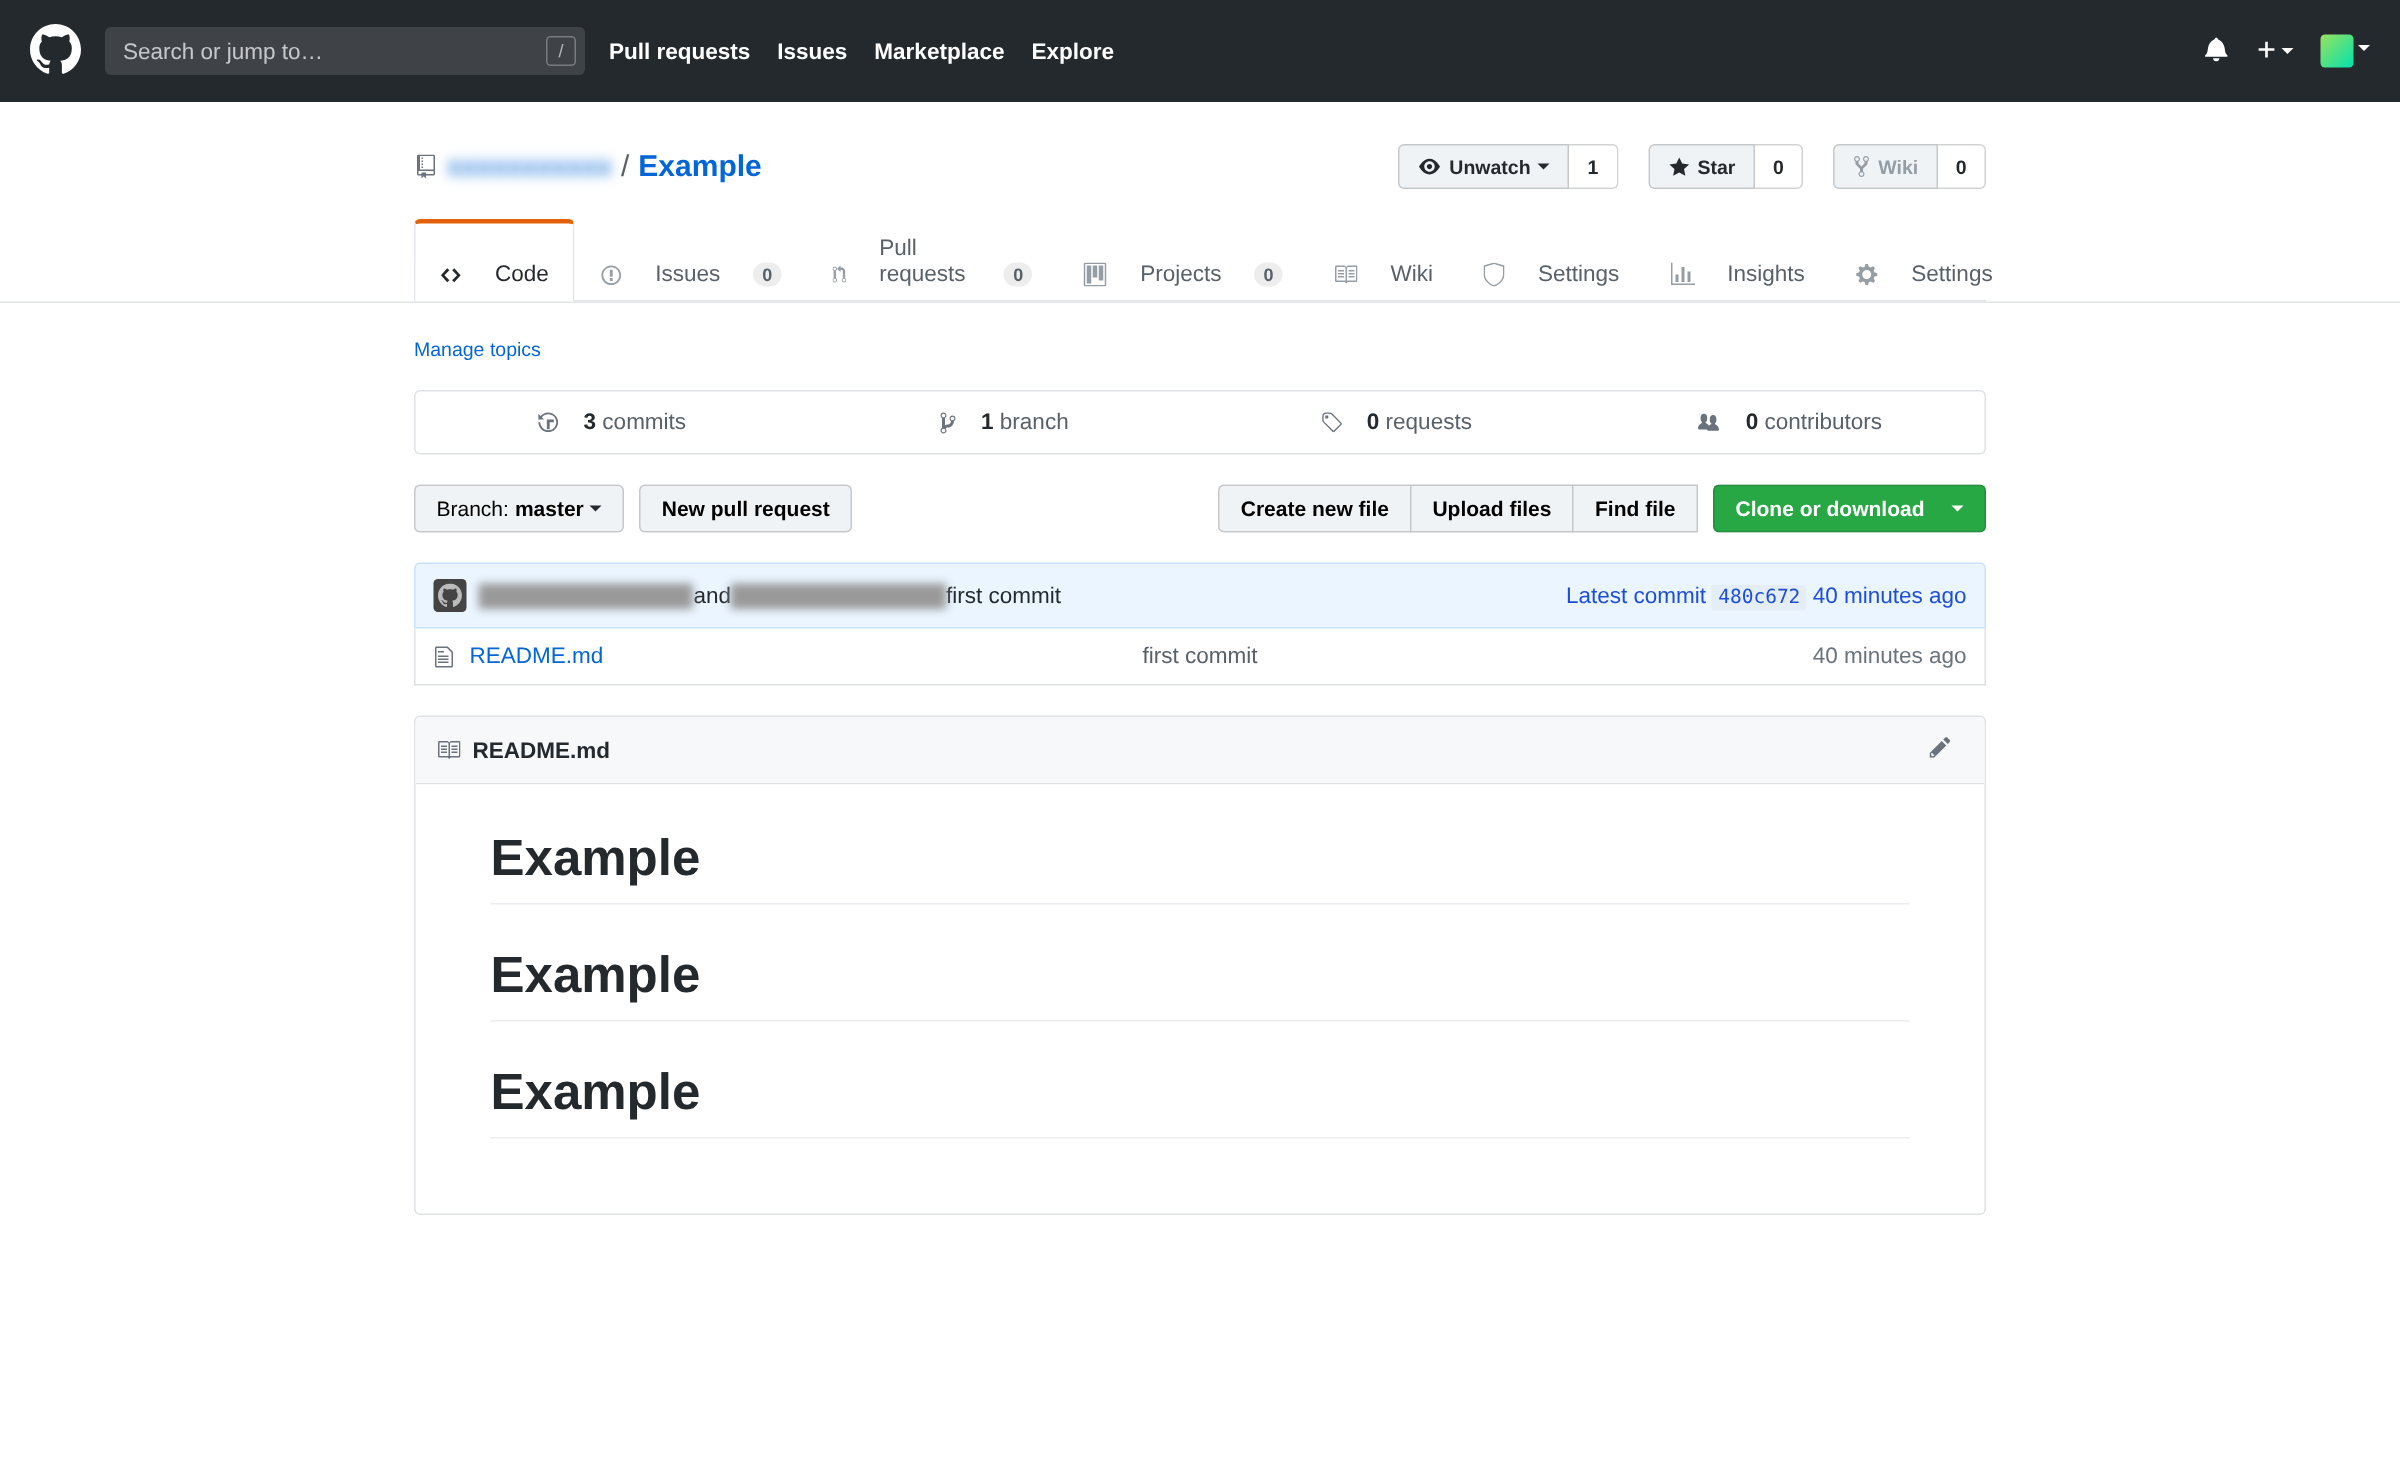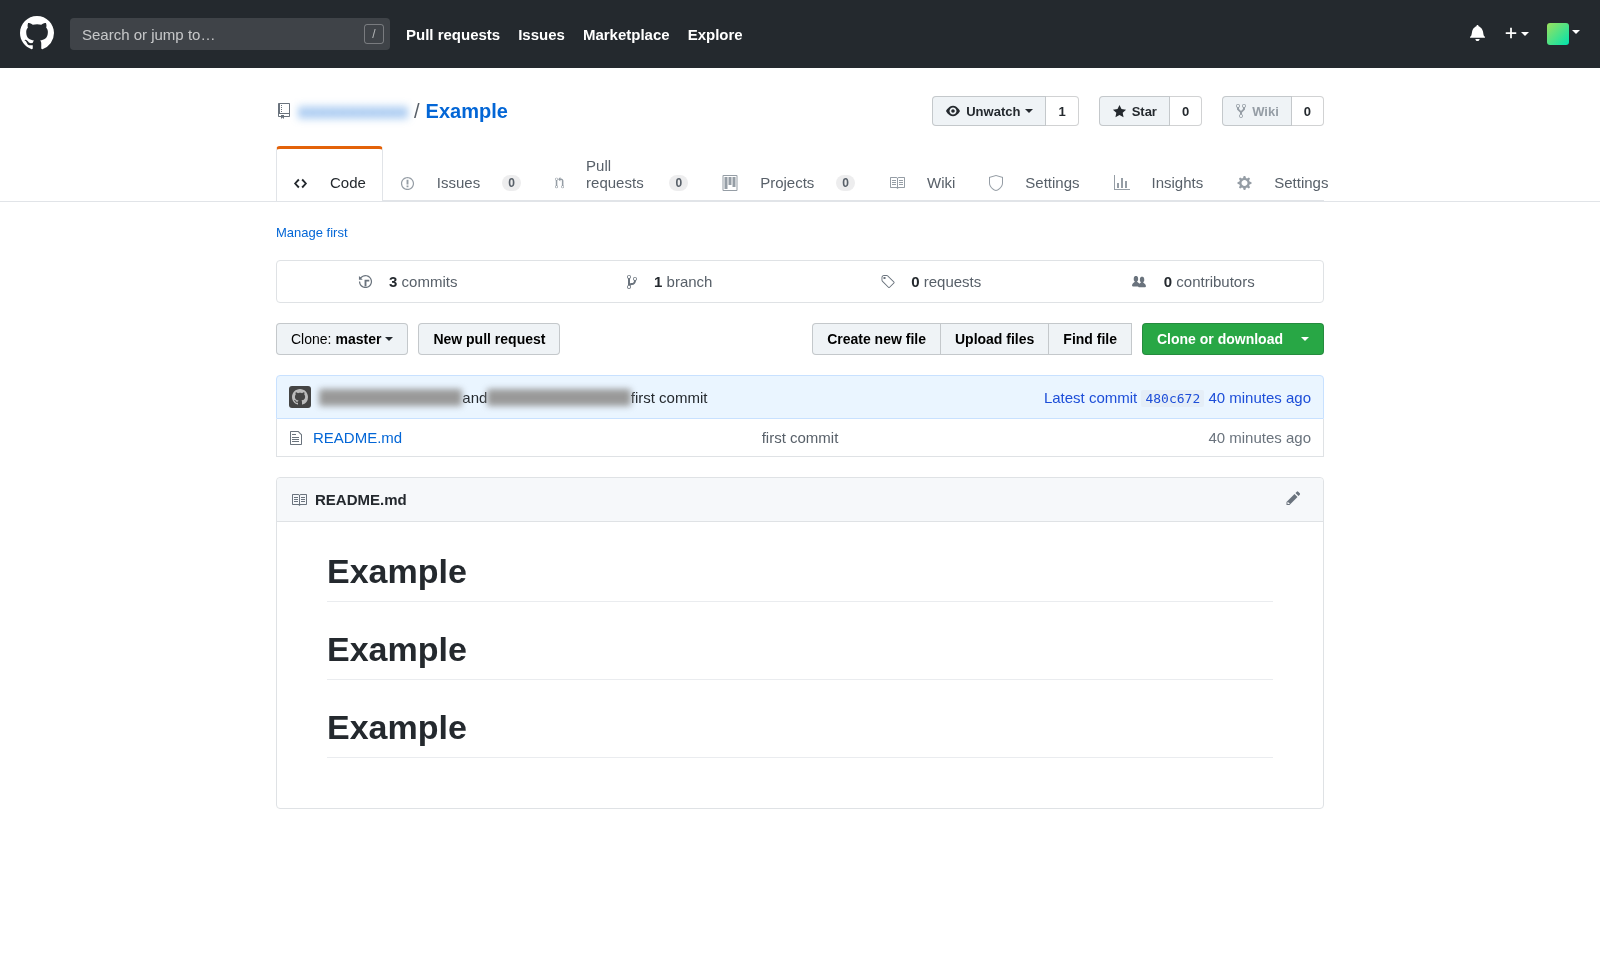--- a/index.html
+++ b/index.html
@@ -205,21 +205,21 @@
           <svg width="15" height="16" viewBox="0 0 14 16">
             <path fill-rule="evenodd" d="M14 8.77v-1.6l-1.94-.64-.45-1.09.88-1.84-1.13-1.13-1.81.91-1.09-.45-.69-1.92h-1.6l-.63 1.94-1.11.45-1.84-.88-1.13 1.13.91 1.81-.45 1.09L0 7.23v1.59l1.94.64.45 1.09-.88 1.84 1.13 1.13 1.81-.91 1.09.45.69 1.92h1.59l.63-1.94 1.11-.45 1.84.88 1.13-1.13-.92-1.81.47-1.09L14 8.75v.02zM7 11c-1.66 0-3-1.34-3-3s1.34-3 3-3 3 1.34 3 3-1.34 3-3 3z"></path>
           </svg>
           <span>Settings</span>
         </div>
   </div>
 </div>
 </div>
 
 <div class="container main">
-  <a class="topics-link">Manage first</a>
+  <a class="topics-link">Manage topics</a>
 
   <div class="stats">
     <div class="stat">
         <svg width="15" height="15" viewBox="0 0 14 16">
           <path d="M8 13H6V6h5v2H8v5zM7 1C4.81 1 2.87 2.02 1.59 3.59L0 2v4h4L2.5 4.5C3.55 3.17 5.17 2.3 7 2.3c3.14 0 5.7 2.56 5.7 5.7s-2.56 5.7-5.7 5.7A5.71 5.71 0 011.3 8H0c0 3.86 3.14 7 7 7s7-3.14 7-7-3.14-7-7-7z"></path>
         </svg>
         <span><b>3</b> <span>commits</span></span>
       </div>
     <div class="stat">
         <svg width="12" height="16" viewBox="0 0 10 16">
@@ -237,21 +237,21 @@
         <svg width="18" height="14" viewBox="0 0 16 16">
           <path d="M16 12.999c0 .439-.45 1-1 1H7.995c-.539 0-.994-.447-.995-.999H1c-.54 0-1-.561-1-1 0-2.634 3-4 3-4s.229-.409 0-1c-.841-.621-1.058-.59-1-3 .058-2.419 1.367-3 2.5-3s2.442.58 2.5 3c.058 2.41-.159 2.379-1 3-.229.59 0 1 0 1s1.549.711 2.42 2.088C9.196 9.369 10 8.999 10 8.999s.229-.409 0-1c-.841-.62-1.058-.59-1-3 .058-2.419 1.367-3 2.5-3s2.437.581 2.495 3c.059 2.41-.158 2.38-1 3-.229.59 0 1 0 1s3.005 1.366 3.005 4z"></path>
         </svg>
         <span><b>0</b> <span>contributors</span></span>
       </div>
   </div>
 
   <div class="toolbar">
     <div class="toolbar-left">
       <button class="btn-std">
-          <span style="font-weight:400">Clone: </span>
+          <span style="font-weight:400">Branch: </span>
           <b>master</b> 
           <span class="caret"></span>
         </button>
       <button class="btn-std">New pull request</button>
     </div>
     <div class="toolbar-right">
       <button class="btn-std grouped">Create new file</button>
       <button class="btn-std grouped">Upload files</button>
       <button class="btn-std grouped">Find file</button>
       <button class="btn-primary">

